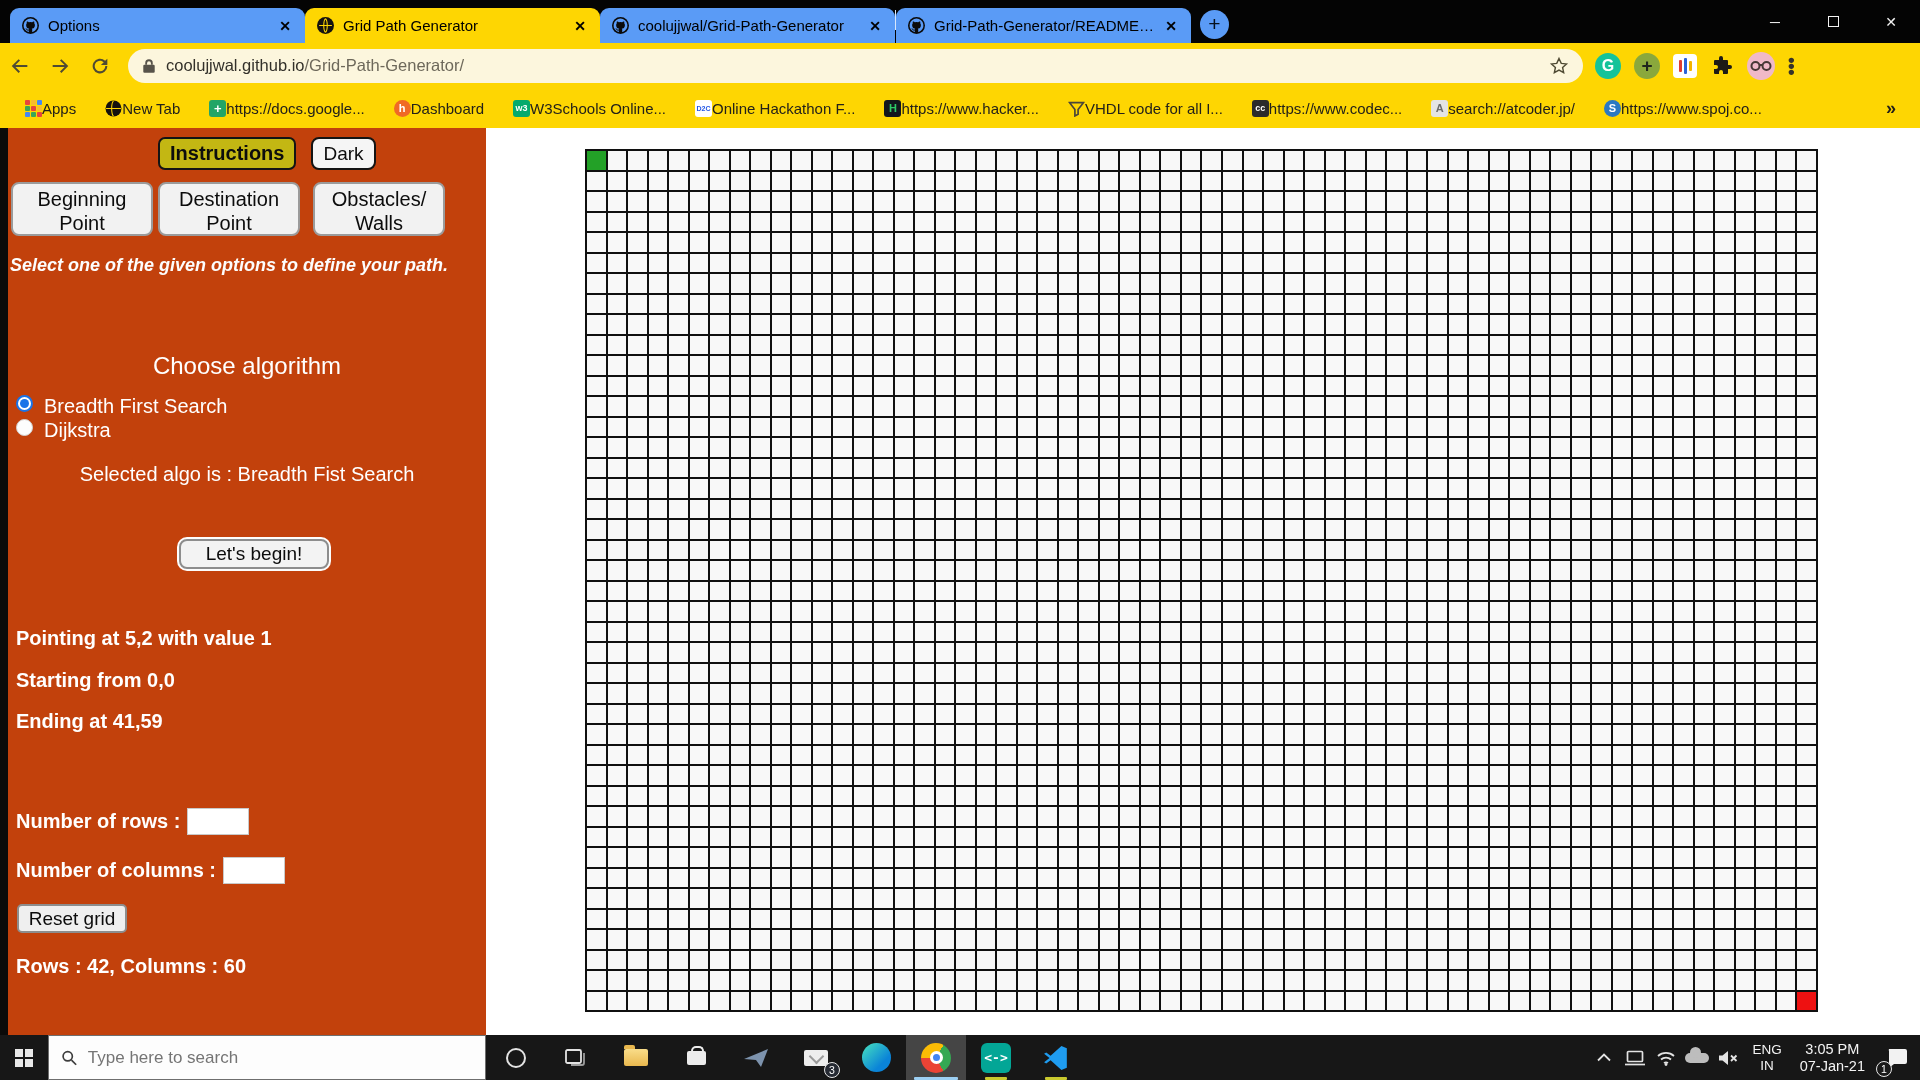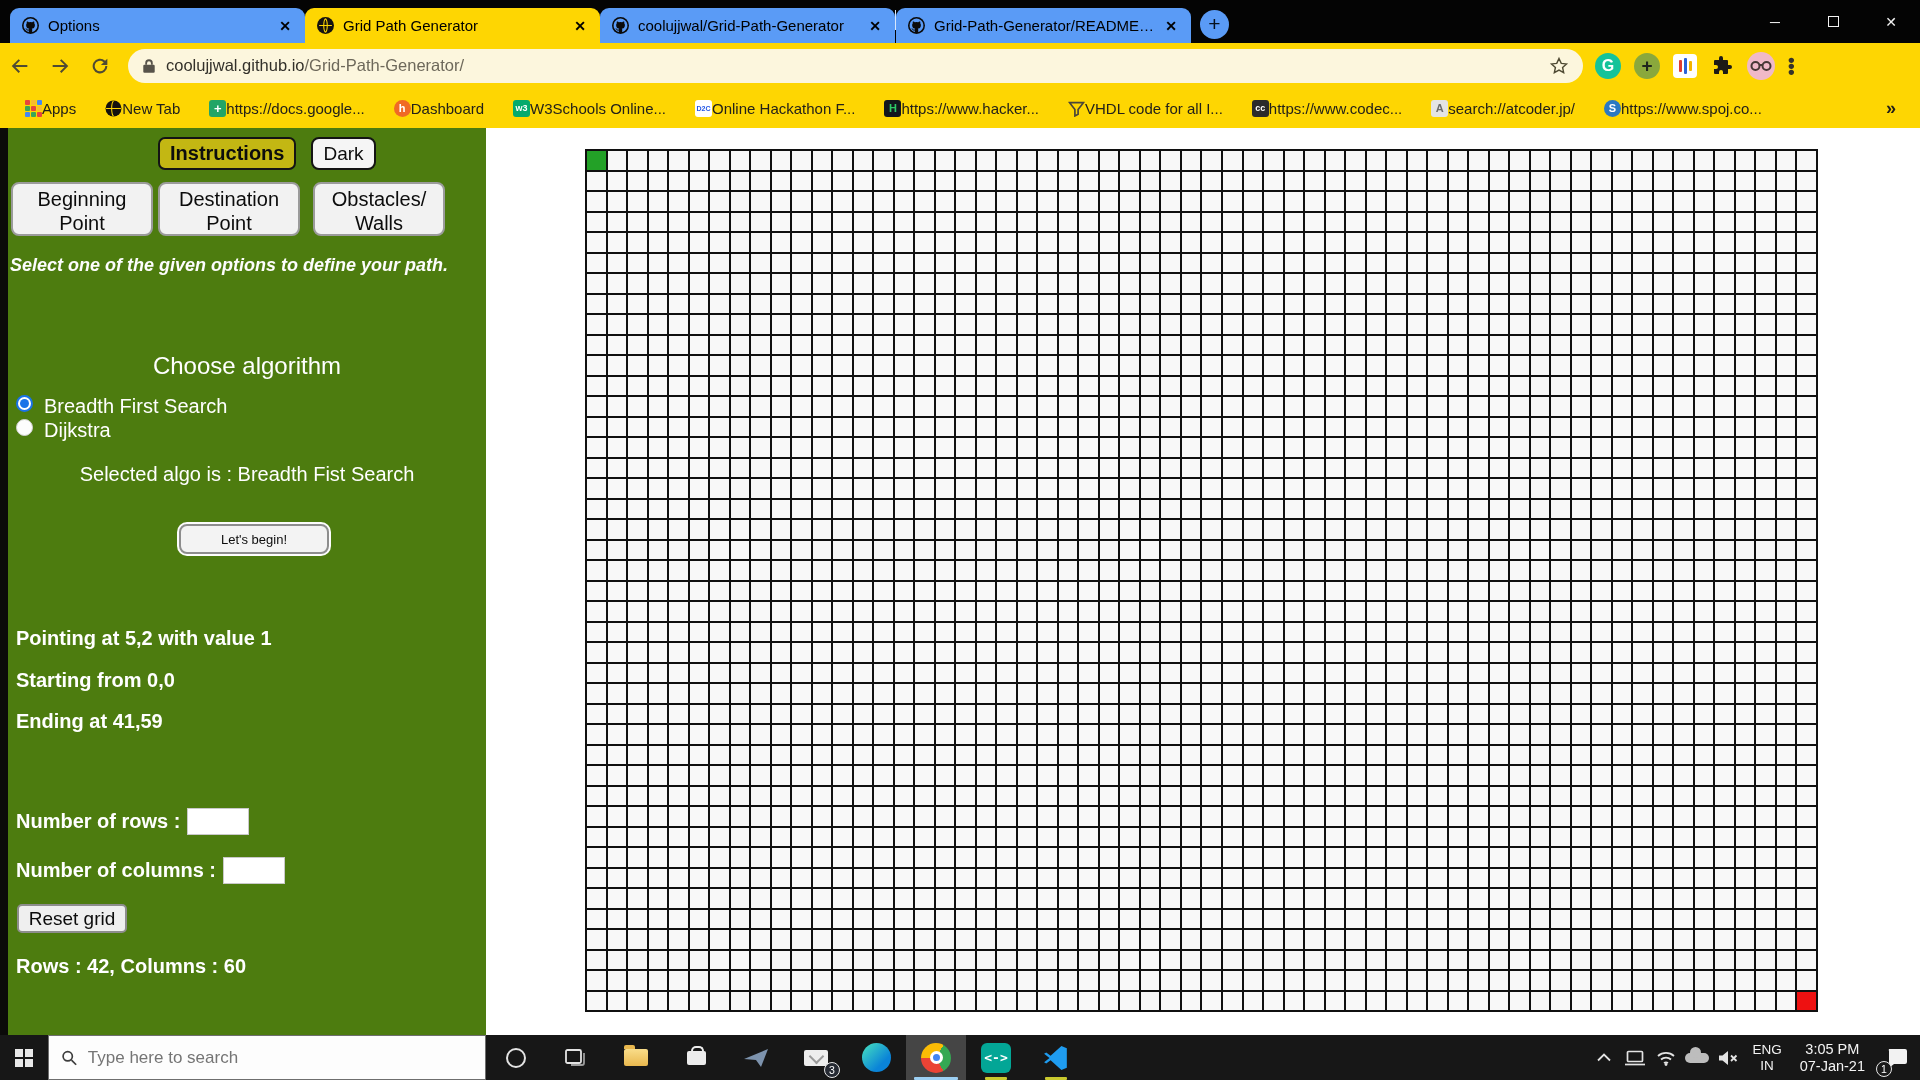--- a/index.html
+++ b/index.html
@@ -40,35 +40,35 @@
   
   .bookmarks { position:absolute; left:0; top:88px; width:1920px; height:40px; background:#fed602; display:flex; align-items:center; padding:0 16px; gap:11px; }
   .bm { display:flex; align-items:center; font-size:15px; color:#23211a; padding:0 9px; white-space:nowrap; }
   .bm-ico { width:17px; height:17px; border-radius:3px; display:flex; align-items:center; justify-content:center; font-weight:bold; flex:0 0 auto; }
   .apps-grid { display:grid; grid-template-columns:repeat(3,5px); grid-template-rows:repeat(3,5px); gap:1px; width:auto; height:auto; }
   .apps-grid i { width:5px; height:5px; border-radius:1px; }
   .bm-overflow { margin-left:auto; font-size:18px; color:#23211a; font-weight:bold; padding-right:8px; }
 
   
   .page { position:absolute; left:0; top:128px; width:1920px; height:907px; background:#fff; }
-  .sidebar { position:absolute; left:0; top:0; width:486px; height:907px; background:#4d7c0f; border-left:8px solid #0b0a09; color:#fff; }
+  .sidebar { position:absolute; left:0; top:0; width:486px; height:907px; background:#c2410c; border-left:8px solid #0b0a09; color:#fff; }
   .btn { background:#f2f2f2; border:2px solid #9b9b9b; border-radius:8px; color:#0c0c0c; text-align:center; font-family:"Liberation Sans", sans-serif; }
   .instr-row { position:absolute; left:150px; top:9px; display:flex; gap:15px; }
   .instructions-btn { background:#c3b713; border:2px solid #141414; border-radius:7px; font-size:20px; font-weight:bold; color:#0d0d0d; padding:3px 10px; }
   .dark-btn { background:#f5f5f5; border:2px solid #141414; border-radius:8px; font-size:19px; color:#0d0d0d; padding:3px 10px; }
   .mode-btn { position:absolute; top:54px; height:54px; font-size:20px; line-height:24px; padding-top:3px; }
   .hint { position:absolute; left:2px; top:127px; width:470px; font-size:18px; font-style:italic; font-weight:600; color:#fdfdfd; }
   .choose-algo { position:absolute; left:0; top:224px; width:100%; text-align:center; font-size:24px; }
   .radio-row { position:absolute; left:8px; display:flex; gap:11px; font-size:20px; }
   .radio { width:17px; height:17px; border-radius:50%; flex:0 0 auto; }
   .radio.checked { background:#fff; border:2px solid #1a73e8; position:relative; }
   .radio.checked::after { content:""; position:absolute; left:2px; top:2px; width:9px; height:9px; border-radius:50%; background:#1a73e8; }
   .radio.unchecked { background:#fdfdfd; border:1px solid #d2d2d2; }
   .selected-algo { position:absolute; left:0; top:335px; width:100%; text-align:center; font-size:20px; }
-  .begin-btn { position:absolute; left:171px; top:396px; width:150px; height:30px; font-size:13px; background:#f3f3f3; border:2px solid #8d8d8d; border-radius:8px; box-shadow:0 0 0 2px #fdfdfd; color:#0c0c0c; }
+  .begin-btn { position:absolute; left:171px; top:411px; width:150px; height:30px; font-size:19px; background:#f3f3f3; border:2px solid #8d8d8d; border-radius:8px; box-shadow:0 0 0 2px #fdfdfd; color:#0c0c0c; }
   .status { position:absolute; left:8px; font-size:20px; font-weight:600; }
   .input-row { position:absolute; left:8px; display:flex; align-items:center; gap:7px; font-size:20px; font-weight:600; }
   .input-row input { width:62px; height:27px; border:1px solid #c9c9c9; background:#fff; font-size:17px; padding:0 4px; }
   .reset-btn { position:absolute; left:9px; top:776px; width:110px; height:29px; font-size:19px; background:#efefef; border:2px solid #8d8d8d; border-radius:5px; color:#0c0c0c; }
   .grid-summary { position:absolute; left:8px; top:827px; font-size:20px; font-weight:600; }
 
   
   .grid { position:absolute; left:585px; top:21px; width:1233px; height:863px; display:grid; background:#101010; border:2px solid #101010; gap:2px; }
   .cell { background:#f8f8f8; }
 

